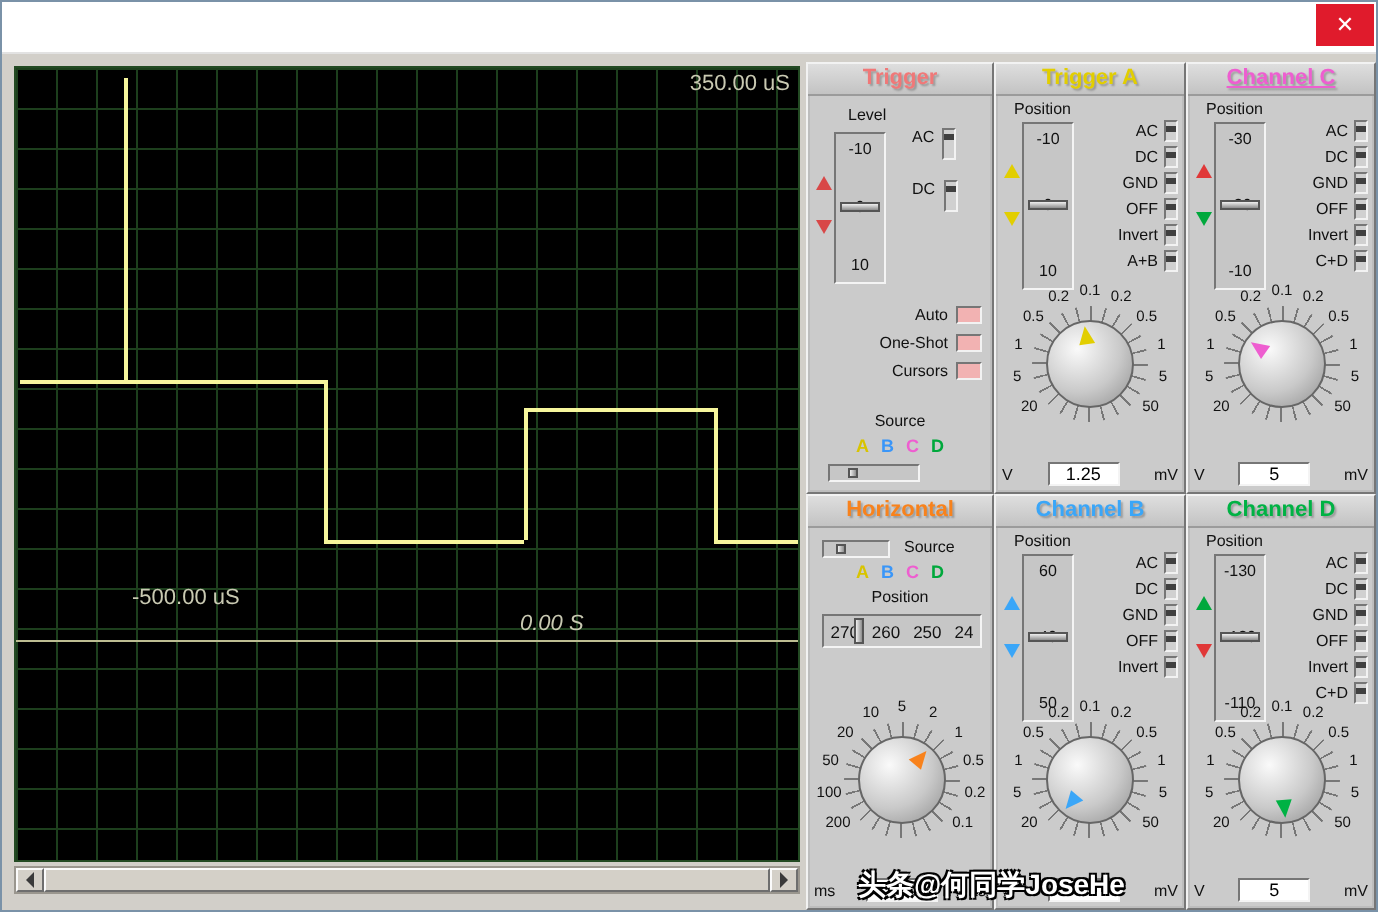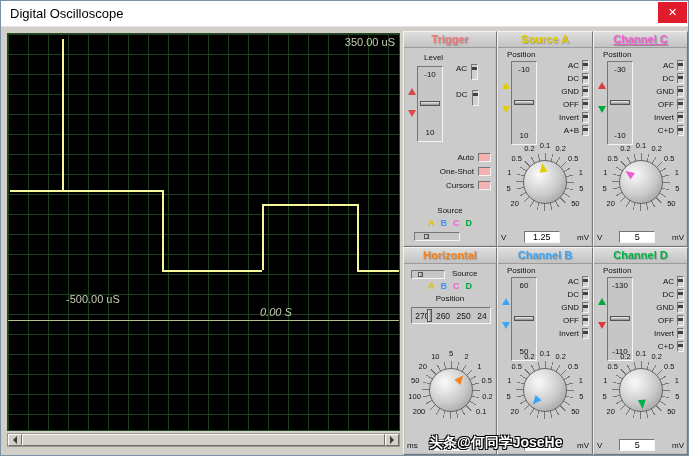--- a/index.html
+++ b/index.html
@@ -72,21 +72,20 @@
   .value-box{width:36px;height:12px;background:#fff;border:1px solid;border-color:#767676 #f4f4f4 #f4f4f4 #767676;font-size:9px;display:flex;align-items:center;justify-content:center;color:#000;}
   
   .watermark{position:absolute;left:428px;top:433px;z-index:50;font-size:14px;font-weight:bold;color:#fff;
     text-shadow:-1px -1px 0 #000,1px -1px 0 #000,-1px 1px 0 #000,1px 1px 0 #000;white-space:nowrap;}
 </style>
 </head>
 <body>
 
 <div class="window">
   <div class="titlebar">
-    <span class="title">Digital Oscilloscope</span>
     <div class="close-btn">
       <span>✕</span>
     </div>
   </div>
 
   <div class="scope" id="scope">
     <span class="scope-label lbl-right-time">350.00 uS</span>
     <span class="scope-label lbl-cursor">-500.00 uS</span>
     <span class="scope-label lbl-zero">0.00 S</span>
   <div class="seg" style="left: 2px; top: 156px; width: 152px; height: 1.5px; background: rgb(246, 246, 156);"></div>
@@ -204,21 +203,21 @@
             </div>
           </div>
           <div class="knob-bottom">
             <span>ms</span>
             <span class="value-box">50u</span>
             <span>µs</span>
           </div>
         </div>
       </div>
       <div class="panel pos-a">
-        <div class="panel-header" style="color: rgb(226, 206, 0);">Source A</div>
+        <div class="panel-header" style="color: rgb(226, 206, 0);">Trigger A</div>
         <div class="panel-body">
           <div class="small-label" style="left: 9px; top: 2px;">Position</div>
           <div class="arr up" style="left: 4px; top: 34px; border-bottom-color: rgb(226, 206, 0);"></div>
           <div class="arr down" style="left: 4px; top: 58px; border-top-color: rgb(226, 206, 0);"></div>
           <div class="vslider" style="left: 13px; top: 13px; width: 26px; height: 84px;">
             <div class="vs-num">-10</div>
             <div class="vs-num">0</div>
             <div class="vs-num">10</div>
             <div class="vs-thumb"></div>
           </div>

